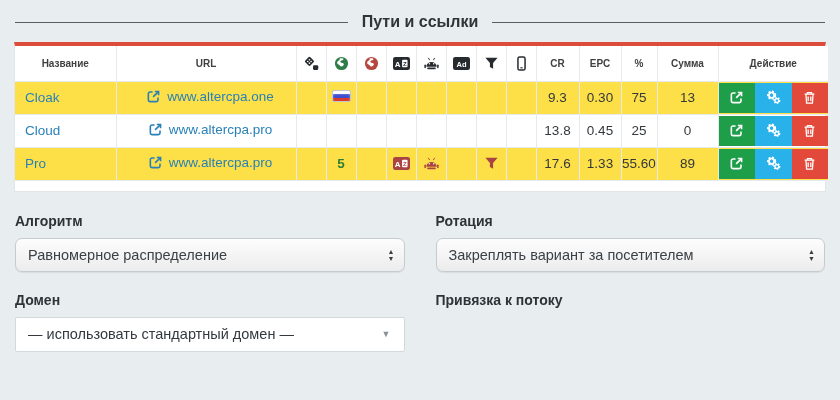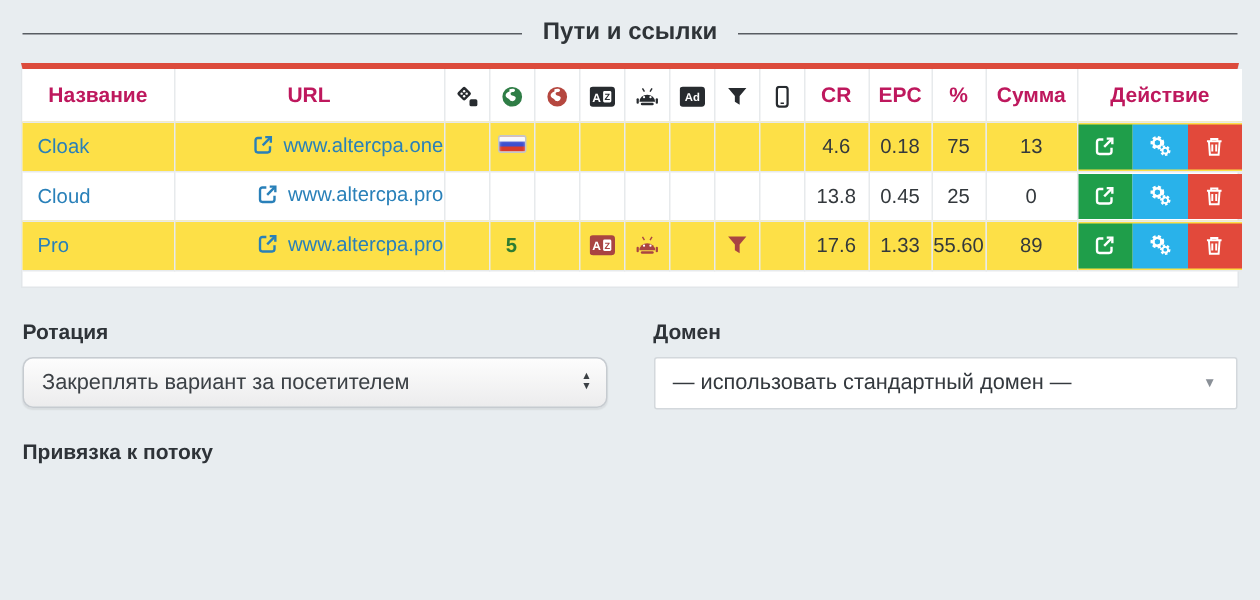--- a/index.html
+++ b/index.html
@@ -15,29 +15,29 @@
   .title-row .rule { flex:1; border-top:1px solid #585d62; }
   .title-row h2 { font-size:16px; font-weight:600; color:#2f3438; padding:0 14px; white-space:nowrap; }
   
   .card {
     margin:8px 14px 0; background:#fff;
     border:1px solid #e2e6e9; border-top:4px solid #dc4b3c;
     padding-bottom:10px;
   }
   table { width:100%; border-collapse:collapse; table-layout:fixed; font-size:13.5px; }
   th {
-    font-size:14px; font-weight:bold; color:#be185d; text-align:center;
+    font-size:10px; font-weight:bold; color:#404040; text-align:center;
     height:35px; border:1px solid #e7eaec; border-top:none; background:#fff;
   }
   td { height:32px; border:1px solid #e7eaec; text-align:center; color:#33383c; }
   tr.odd td { background:#fde047; }
   th:first-child, td:first-child { border-left:none; }
   th:last-child,  td:last-child  { border-right:none;margin-left:32px; }
   td.cell-name { text-align:left; padding-left:10px; }
-  td.cell-url  { text-align:right; padding-left:8px;margin-left:32px; }
+  td.cell-url  { text-align:center; padding-left:8px;margin-left:32px; }
   .lnk { color:#2980b9; text-decoration:none; cursor:pointer; }
   .urlwrap { display:inline-flex; align-items:center; gap:6px; color:#2980b9; }
   .num { font-variant-numeric:tabular-nums; }
   .geo-count { color:#2f7d32; font-weight:bold; }
   
   .ic { width:15px; height:15px; display:inline-block; vertical-align:middle; }
   .ic-dark  { color:#272b2f; }
   .ic-green { color:#2f7d46; }
   .ic-red   { color:#b5473f; }
   .ic-rowred{ color:#a94442; }
@@ -232,22 +232,22 @@
           </span>
         </td>
         <td></td>
         <td><span class="flag-ru"></span></td>
         <td></td>
         <td></td>
         <td></td>
         <td></td>
         <td></td>
         <td></td>
-        <td class="num">4.6</td>
-        <td class="num">0.18</td>
+        <td class="num">9.3</td>
+        <td class="num">0.30</td>
         <td class="num">75</td>
         <td class="num">13</td>
         <td style="padding:0">
           <div class="action-group">
             <button class="abtn abtn-open">
                 <svg>
                   <use href="#i-extlink"></use>
                 </svg>
               </button>
             <button class="abtn abtn-setup">
@@ -354,20 +354,30 @@
               </button>
           </div>
         </td>
       </tr>
     </tbody>
   </table>
 </div>
 
 <div class="form-grid">
 
+  <div class="field">
+    <label>Алгоритм</label>
+    <div class="sel sel-fancy">
+      <span>Равномерное распределение</span>
+      <span class="updown">
+        <span>▲</span>
+          <span>▼</span>
+      </span>
+    </div>
+  </div>
 
   <div class="field">
     <label>Ротация</label>
     <div class="sel sel-fancy">
       <span>Закреплять вариант за посетителем</span>
       <span class="updown">
         <span>▲</span>
           <span>▼</span>
       </span>
     </div>

